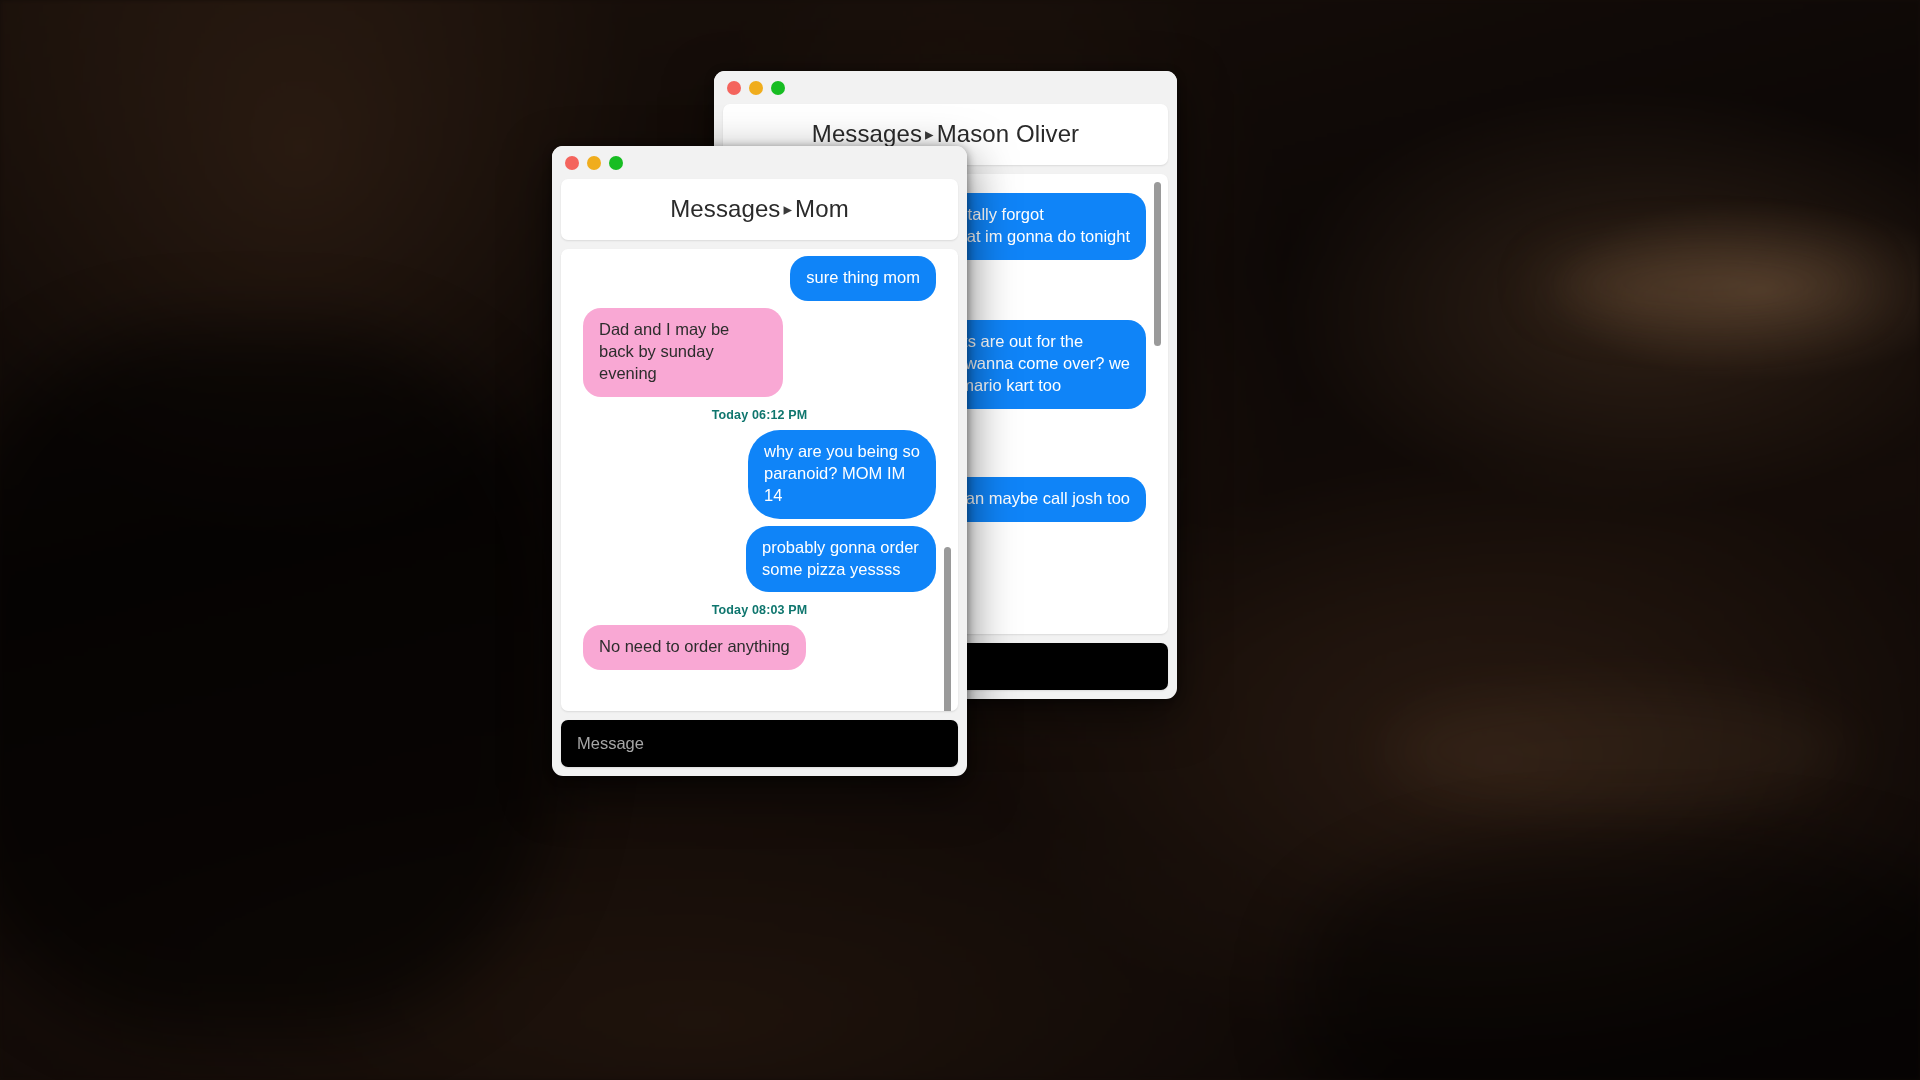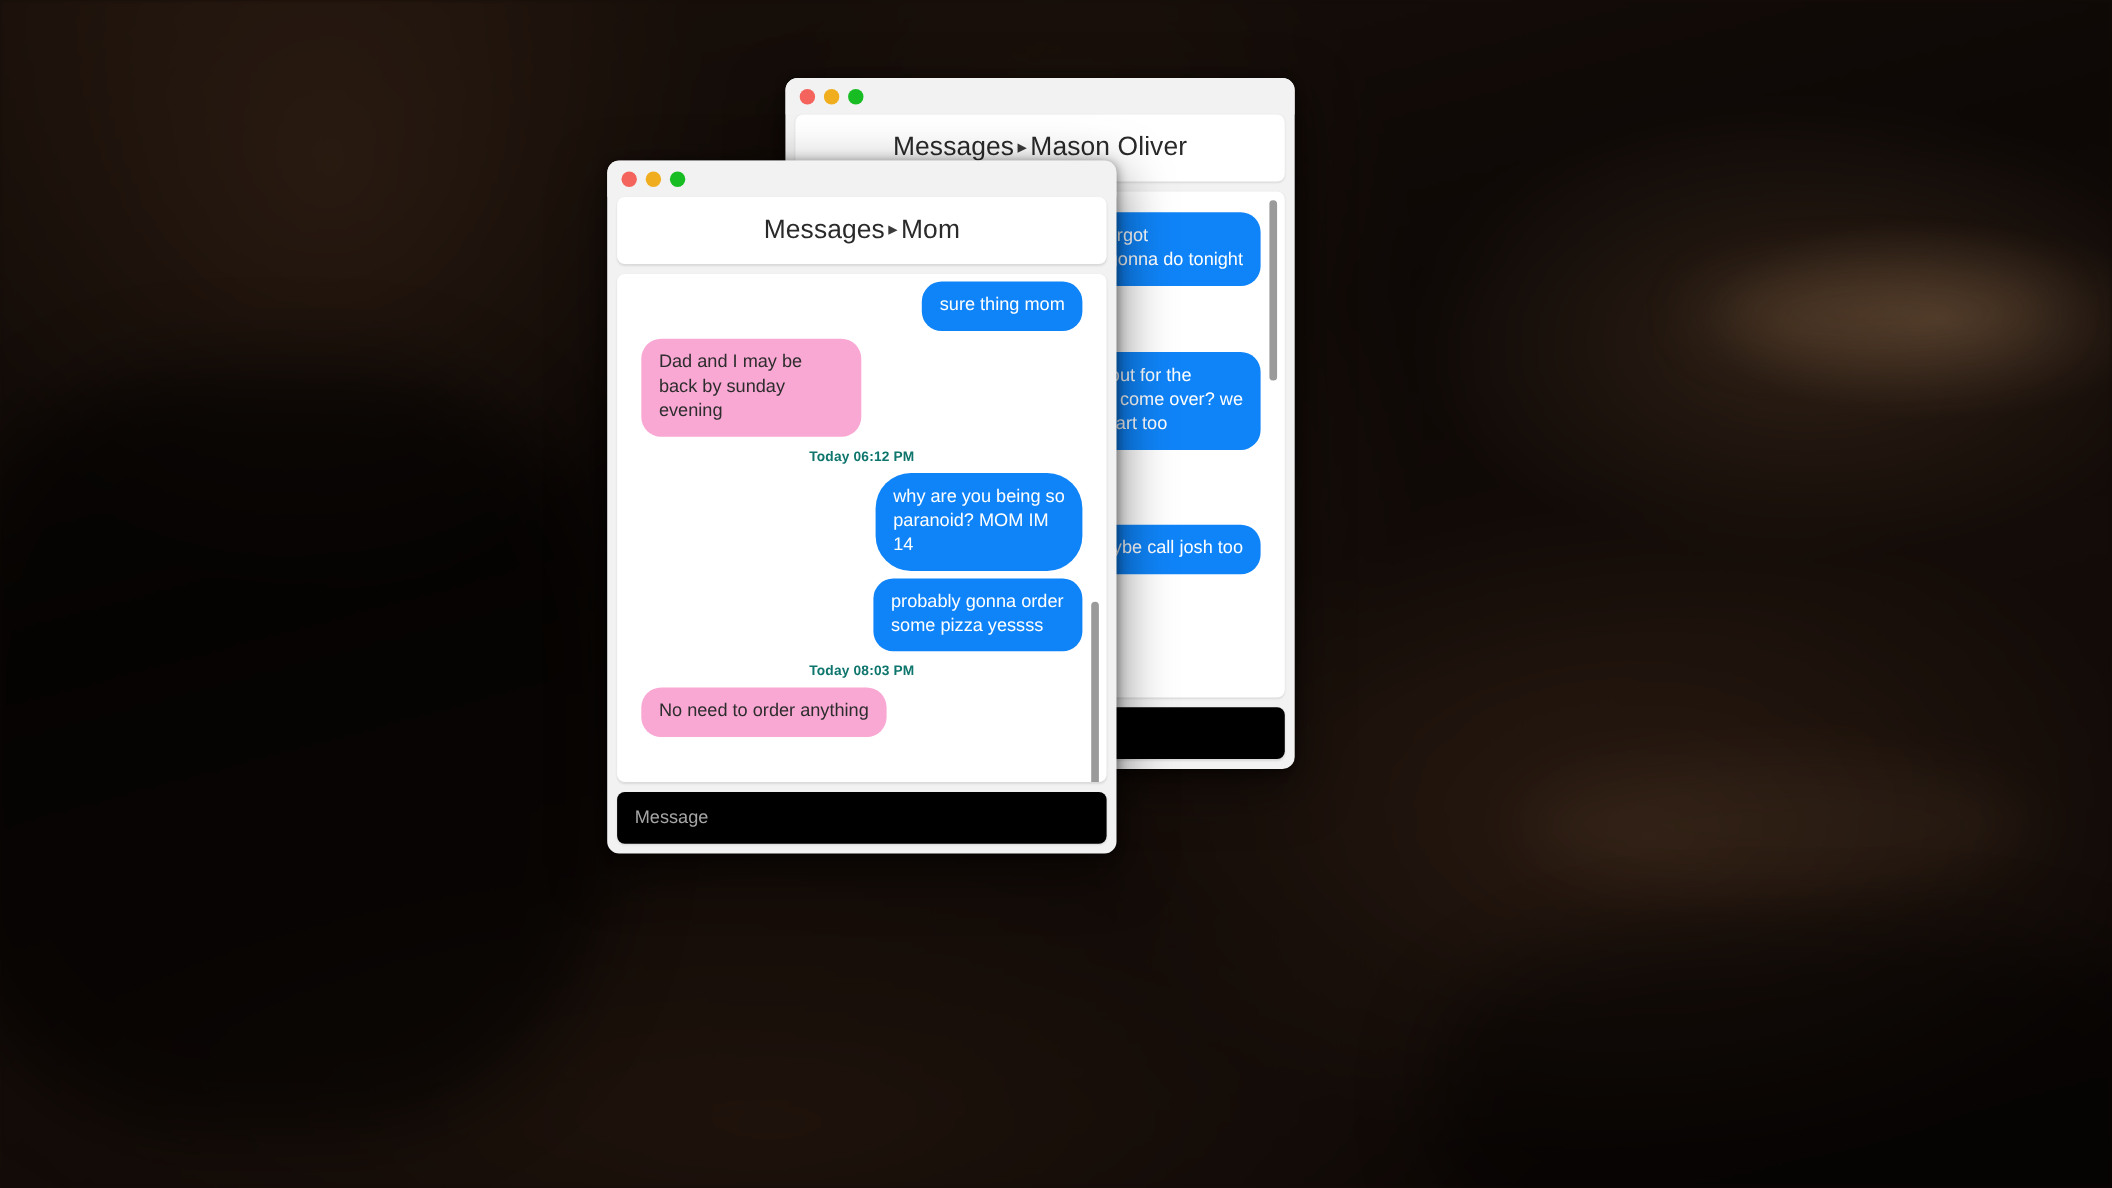--- a/index.html
+++ b/index.html
@@ -171,21 +171,21 @@
     left: 714px;
     top: 71px;
     width: 463px;
     height: 628px;
   }
   #window-mason-oliver .thread-inner { top: 0; }
 
   #window-mom {
     left: 552px;
     top: 146px;
-    width: 463px;
+    width: 415px;
     height: 630px;
   }
   #window-mom .thread-inner { top: -12px; }
 </style>
 </head>
 <body>
 
 <div id="desktop">
 
   <div class="wallpaper"></div>
@@ -266,21 +266,21 @@
           </div>
 
           <div class="timestamp">Today 06:12 PM</div>
 
           <div class="row out">
             <div class="bubble out" style="max-width:156px;border-radius:32px;">why are you being so paranoid? MOM IM 14</div>
           </div>
 
 
           <div class="row out">
-            <div class="bubble out" style="max-width:158px;">probably gonna order some pizza yessss</div>
+            <div class="bubble out" style="max-width:158px;border-radius:23px;">probably gonna order some pizza yessss</div>
           </div>
 
           <div class="timestamp">Today 08:03 PM</div>
 
           <div class="row in">
             <div class="bubble in" style="max-width:230px; white-space:nowrap;">No need to order anything</div>
           </div>
 
         </div>
 

